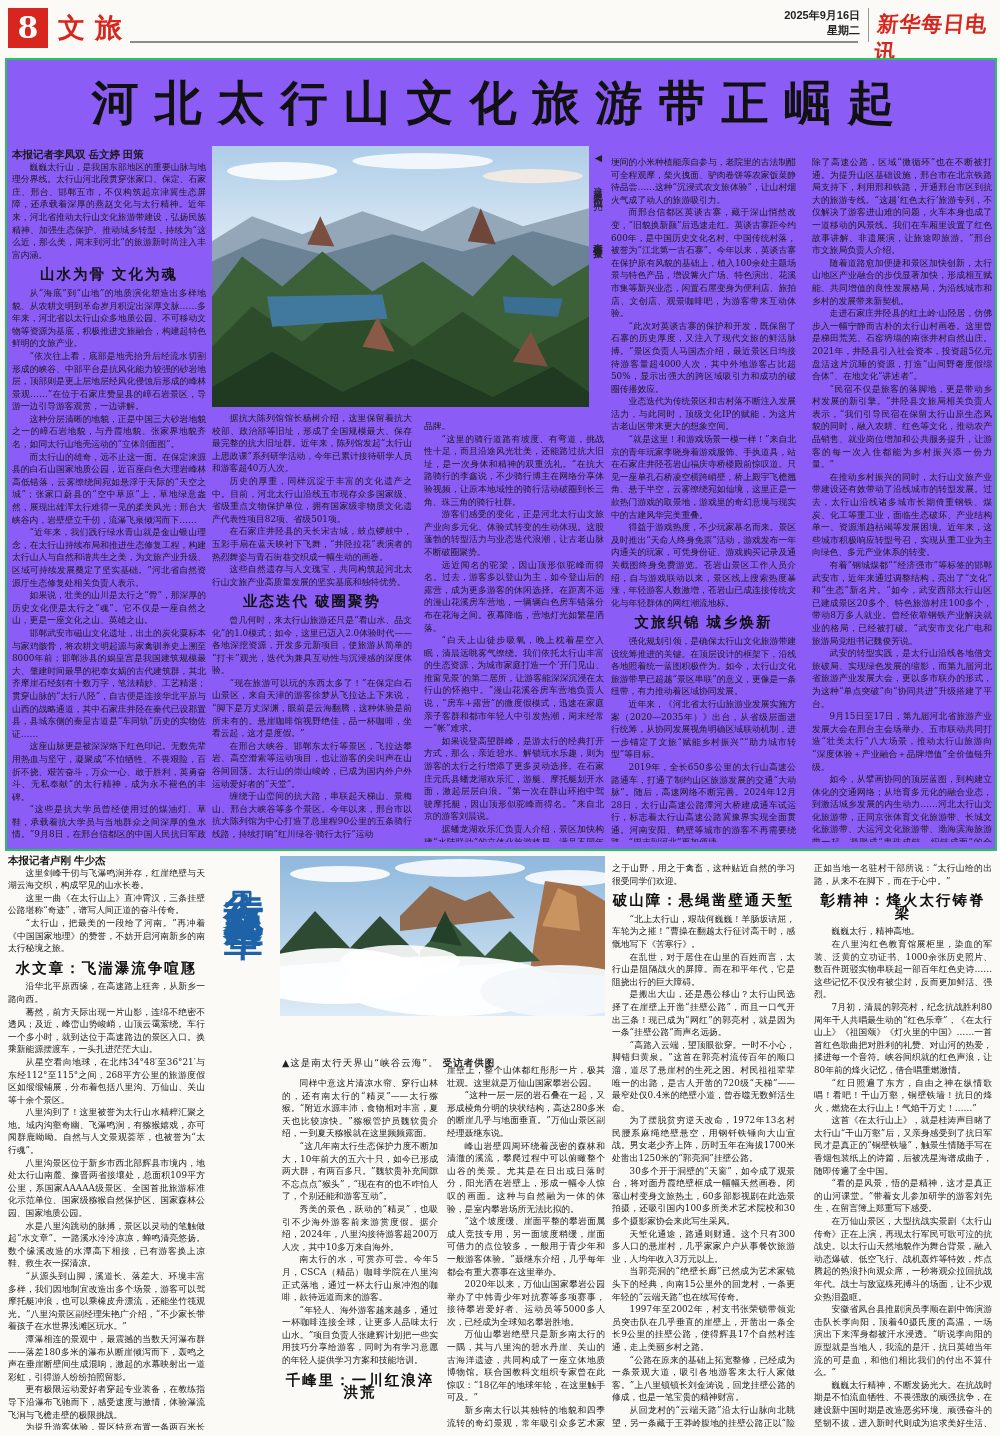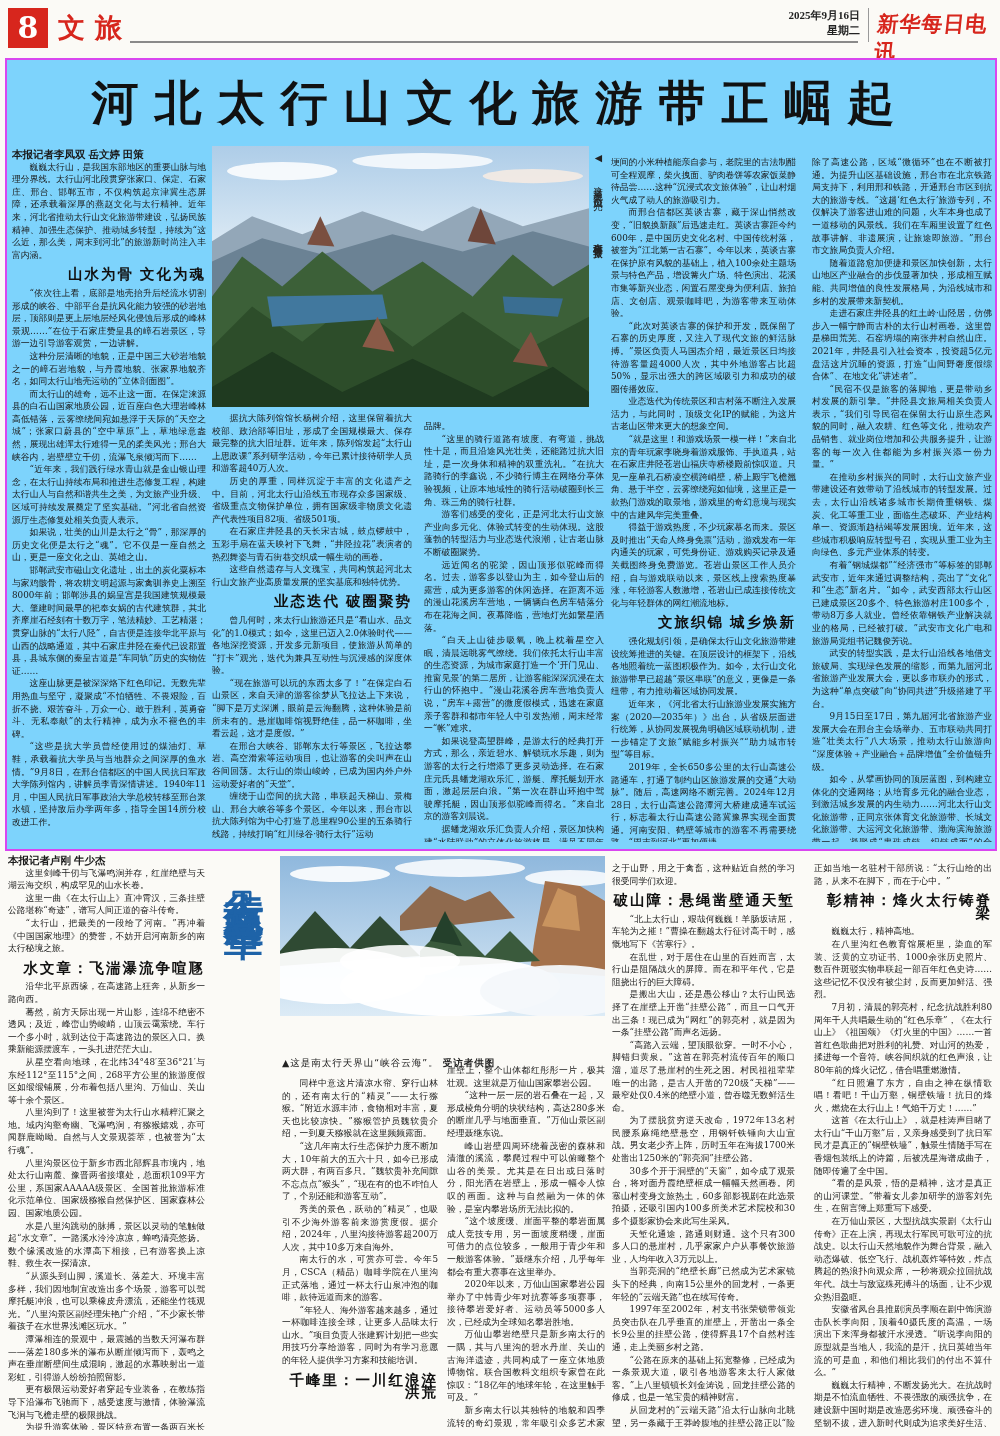--- a/index.html
+++ b/index.html
@@ -4,34 +4,34 @@
 <style>
   html,body{margin:0;padding:0;background:#e8e6e0;}
   #page{position:relative;width:1000px;height:1436px;margin:0 auto;background:#fbfaf6;
         font-family:"DejaVu Serif","Liberation Serif",serif;color:#1a1a1a;overflow:hidden;}
   
   .pagenum{position:absolute;left:8px;top:8px;width:40px;height:40px;background:#d7261d;color:#fff;
            font-family:"DejaVu Serif",serif;font-weight:bold;font-size:30px;line-height:40px;text-align:center;}
   .section-name{position:absolute;left:58px;top:10px;color:#d7261d;font-weight:bold;font-size:27px;letter-spacing:10px;
                 font-family:"DejaVu Serif",serif;}
   .header-rule{position:absolute;left:130px;top:41px;width:728px;height:2px;background:#8a8a8a;}
-  .date-block{position:absolute;left:740px;top:8px;width:120px;text-align:right;font-family:Liberation Serif, serif;
+  .date-block{position:absolute;left:740px;top:8px;width:120px;text-align:right;font-family:Liberation Sans, sans-serif;
               font-weight:bold;font-size:11px;line-height:15px;color:#222;}
   .masthead-sep{position:absolute;left:868px;top:8px;width:1px;height:34px;background:#999;}
   .masthead{position:absolute;left:876px;top:10px;width:120px;color:#d7261d;font-weight:bold;font-size:21px;
             font-family:"DejaVu Serif",serif;transform:skewX(-6deg);letter-spacing:1px;}
   
-  .a1box{position:absolute;left:5px;top:58px;width:988px;height:789px;border:2px solid #d946ef;background:#7dd3fc;}
+  .a1box{position:absolute;left:5px;top:58px;width:988px;height:789px;border:2px solid #22c55e;background:#8b5cf6;}
   .a1-headline{position:absolute;left:0;top:12px;width:100%;text-align:center;font-size:47px;font-weight:bold;
                letter-spacing:16px;color:#111;font-family:"DejaVu Serif",serif;white-space:nowrap;}
   
   .col{position:absolute;overflow:hidden;font-size:8.8px;line-height:12.6px;text-align:justify;}
   .col p{margin:0;text-indent:2em;}
   .col p.cont{text-indent:0;margin-top:8px;}
-  .col h3{margin:7px 0 6px 0;text-align:right;font-size:14.5px;letter-spacing:2px;
+  .col h3{margin:7px 0 6px 0;text-align:center;font-size:14.5px;letter-spacing:2px;
           font-family:"Liberation Sans","DejaVu Sans",sans-serif;color:#111;text-indent:0;}
   .byline{font-family:"Liberation Sans",sans-serif;font-weight:bold;font-size:10.5px;margin:0 0 10px 0;text-indent:0 !important;}
   
   .photo{position:absolute;overflow:hidden;}
   .photo svg{display:block;width:100%;height:100%;}
   .vcaption{position:absolute;writing-mode:vertical-rl;text-orientation:upright;font-size:9.5px;line-height:15px;
             letter-spacing:2px;color:#222;font-family:"DejaVu Sans","Liberation Sans",sans-serif;}
   .vcaption .credit{font-weight:bold;margin-top:14px;}
   .caption{position:absolute;font-size:9.5px;line-height:14px;color:#222;letter-spacing:1px;
            font-family:"DejaVu Sans","Liberation Sans",sans-serif;}
@@ -88,20 +88,21 @@
   <div class="vcaption" style="left:591px;top:152px;height:258px;">
     <span>◀ 这是河北太行山风光。</span>
     <span class="credit">李树铮摄</span>
   </div>
 
   <div class="col" style="left:12px;top:148px;width:194px;height:694px;">
     <p class="byline">本报记者李凤双 岳文婷 田策</p>
     <div>
         <p>巍巍太行山，是我国东部地区的重要山脉与地理分界线。太行山河北段贯穿张家口、保定、石家庄、邢台、邯郸五市，不仅构筑起京津冀生态屏障，还承载着深厚的燕赵文化与太行精神。近年来，河北省推动太行山文化旅游带建设，弘扬民族精神、加强生态保护、推动城乡转型，持续为“这么近，那么美，周末到河北”的旅游新时尚注入丰富内涵。</p>
         <h3>山水为骨 文化为魂</h3>
+        <p>从“海底”到“山地”的地质演化塑造出多样地貌、从农耕文明到革命岁月积淀出深厚文脉……多年来，河北省以太行山众多地质公园、不可移动文物等资源为基底，积极推进文旅融合，构建起特色鲜明的文旅产业。</p>
         <p>“依次往上看，底部是地壳抬升后经流水切割形成的峡谷、中部平台是抗风化能力较强的砂岩地层，顶部则是更上层地层经风化侵蚀后形成的峰林景观……”在位于石家庄赞皇县的嶂石岩景区，导游一边引导游客观赏，一边讲解。</p>
         <p>这种分层清晰的地貌，正是中国三大砂岩地貌之一的嶂石岩地貌，与丹霞地貌、张家界地貌齐名，如同太行山地壳运动的“立体剖面图”。</p>
         <p>而太行山的雄奇，远不止这一面。在保定涞源县的白石山国家地质公园，近百座白色大理岩峰林高低错落，云雾缭绕间宛如悬浮于天际的“天空之城”；张家口蔚县的“空中草原”上，草地绿意盎然，展现出雄浑太行难得一见的柔美风光；邢台大峡谷内，岩壁壁立千仞，流瀑飞泉倾泻而下……</p>
         <p>“近年来，我们践行绿水青山就是金山银山理念，在太行山持续布局和推进生态修复工程，构建太行山人与自然和谐共生之美，为文旅产业升级、区域可持续发展奠定了坚实基础。”河北省自然资源厅生态修复处相关负责人表示。</p>
         <p>如果说，壮美的山川是太行之“骨”，那深厚的历史文化便是太行之“魂”。它不仅是一座自然之山，更是一座文化之山、英雄之山。</p>
         <p>邯郸武安市磁山文化遗址，出土的炭化粟标本与家鸡骸骨，将农耕文明起源与家禽驯养史上溯至8000年前；邯郸涉县的娲皇宫是我国建筑规模最大、肇建时间最早的祀奉女娲的古代建筑群，其北齐摩崖石经刻有十数万字，笔法精妙、工艺精湛；贯穿山脉的“太行八陉”，自古便是连接华北平原与山西的战略通道，其中石家庄井陉在秦代已设郡置县，县城东侧的秦皇古道是“车同轨”历史的实物佐证……</p>
         <p>这座山脉更是被深深烙下红色印记。无数先辈用热血与坚守，凝聚成“不怕牺牲、不畏艰险，百折不挠、艰苦奋斗，万众一心、敢于胜利，英勇奋斗、无私奉献”的太行精神，成为永不褪色的丰碑。</p>
         <p>“这些是抗大学员曾经使用过的煤油灯、草鞋，承载着抗大学员与当地群众之间深厚的鱼水情。”9月8日，在邢台信都区的中国人民抗日军政大学陈列馆内，讲解员李青深情讲述。1940年11月，中国人民抗日军事政治大学总校转移至邢台浆水镇，坚持敌后办学两年多，指导全国14所分校改进工作。</p>
       </div>
   </div>

